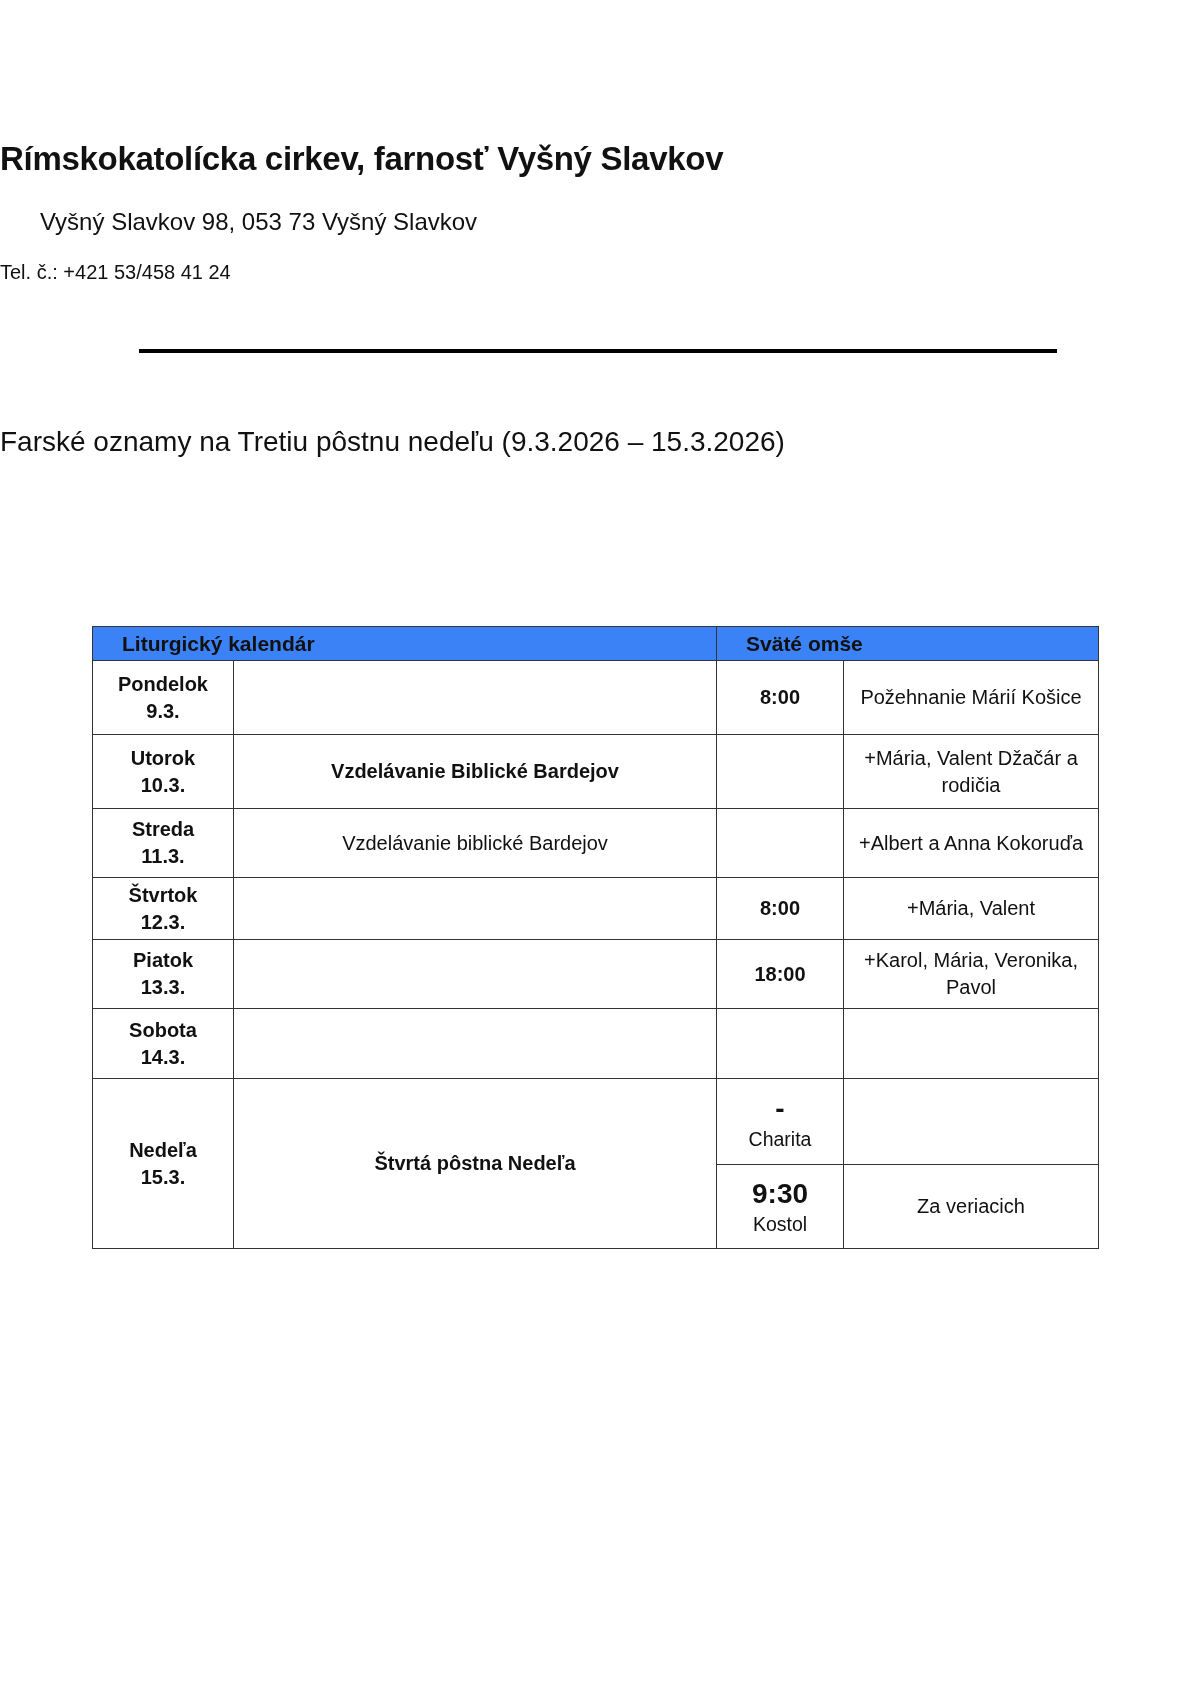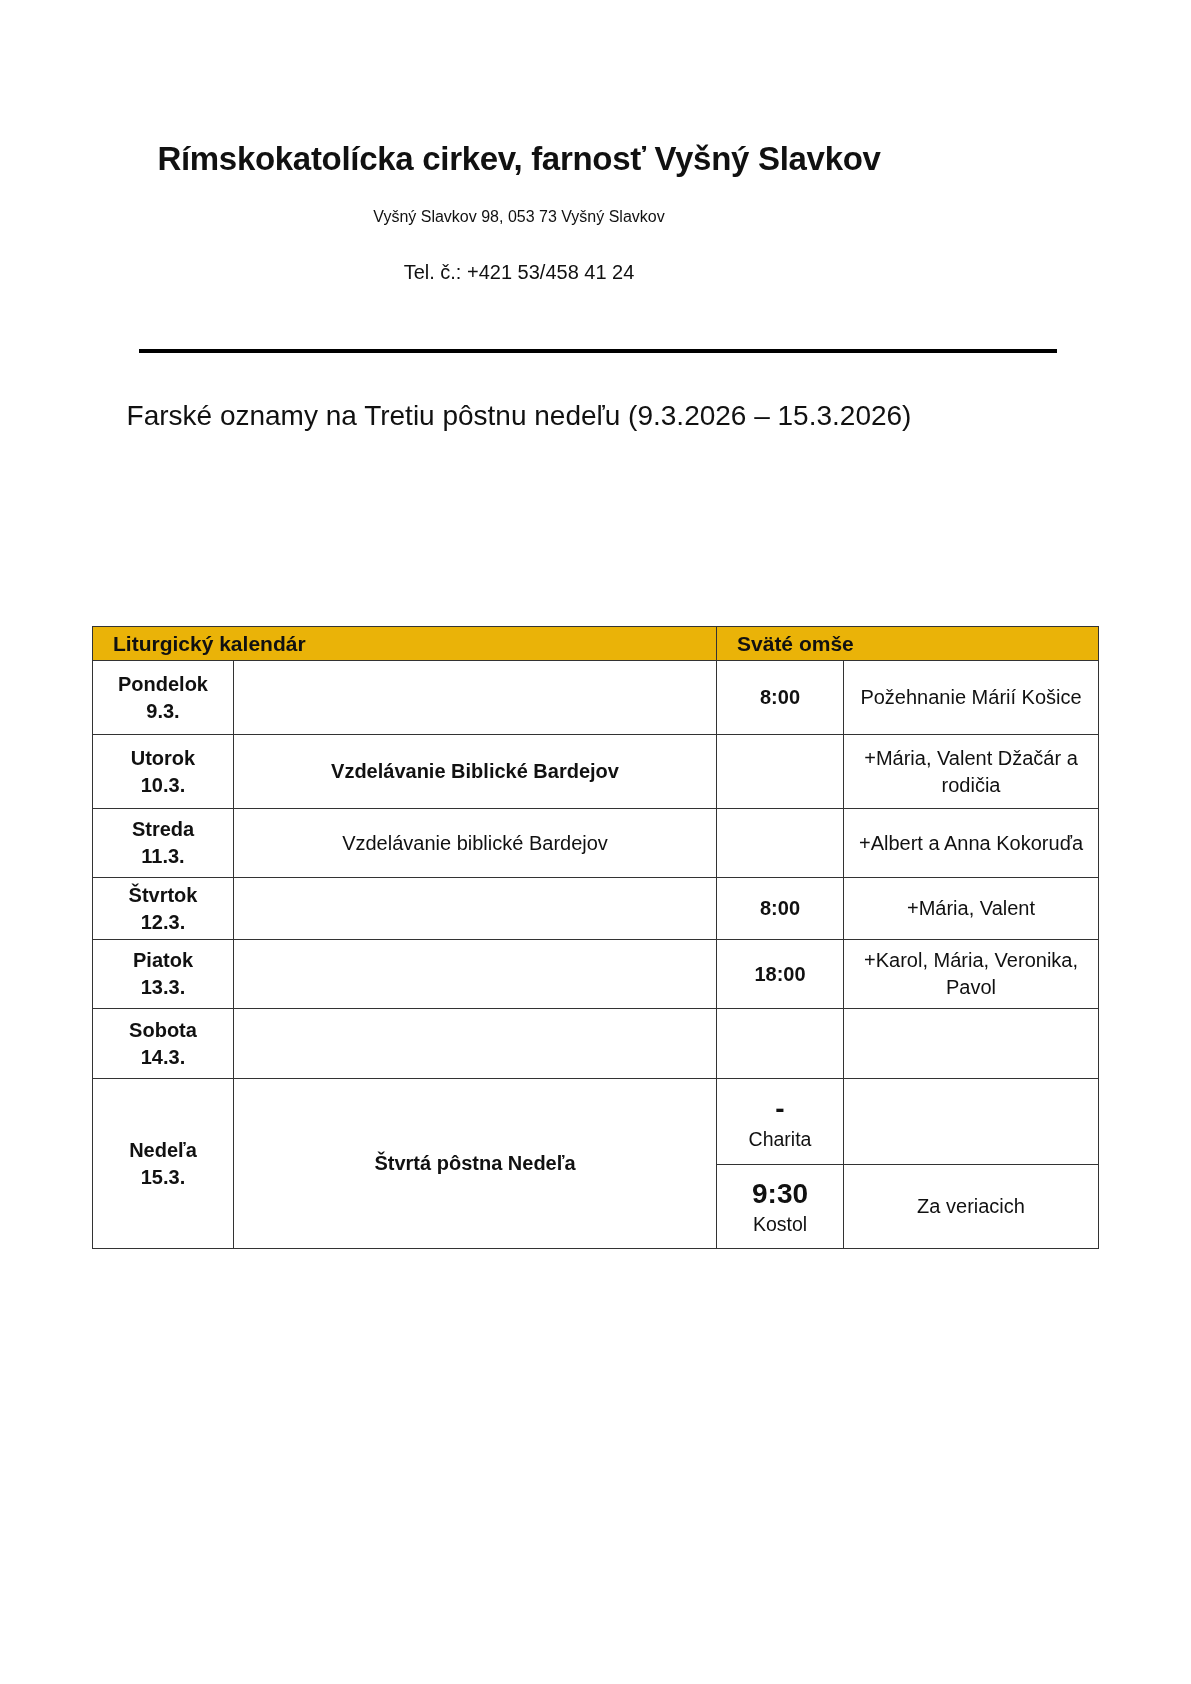--- a/index.html
+++ b/index.html
@@ -1,30 +1,30 @@
 <!DOCTYPE html>
 <html><head>
 <meta charset="utf-8">
 <style>
   html, body { margin: 0; padding: 0; background: #ffffff; }
   body { width: 1191px; height: 1684px; position: relative; overflow: hidden;
          font-family: "Liberation Sans", "DejaVu Sans", sans-serif; color: #111; }
-  .center { position: absolute; left: 0; width: 1038px; text-align: center; }
+  .center { position: absolute; left: 0; width: 1038px; text-align: left; }
   .title { top: 140px; font-size: 33px; font-weight: bold; letter-spacing: -0.3px; }
-  .addr { top: 208px; font-size: 16px; }
+  .addr { top: 208px; font-size: 24px; margin-left: 40px; }
   .tel { top: 261px; font-size: 20px; }
   .rule { position: absolute; left: 139px; top: 349px; width: 918px; height: 4px; background: #000; }
-  .subtitle { top: 400px; font-size: 28px; }
+  .subtitle { top: 426px; font-size: 28px; }
 
   table.cal { position: absolute; left: 92px; top: 626px; width: 1006px;
               border-collapse: collapse; table-layout: fixed; }
   table.cal td { border: 1.5px solid #333; padding: 0 6px; text-align: center;
                  vertical-align: middle; font-size: 20px; line-height: 27px; }
-  table.cal tr.head td { background: #eab308; text-align: left; font-weight: bold;
-                         font-size: 21px; height: 33px; padding-left: 20px; }
+  table.cal tr.head td { background: #3b82f6; text-align: left; font-weight: bold;
+                         font-size: 21px; height: 33px; padding-left: 29px; }
   td.day { font-weight: bold; font-size: 21px; }
   td.event { font-size: 23px; margin-top: 20px; }
   td.event.bold { font-weight: bold; }
   td.time { font-weight: bold; font-size: 28px; }
   td.intent { font-size: 19.5px; }
   .time-main { display: block; font-weight: bold; font-size: 28px; line-height: 34px; }
   .time-sub { display: block; font-weight: normal; font-size: 19.5px; line-height: 26px; }
 </style>
 </head>
 <body>

